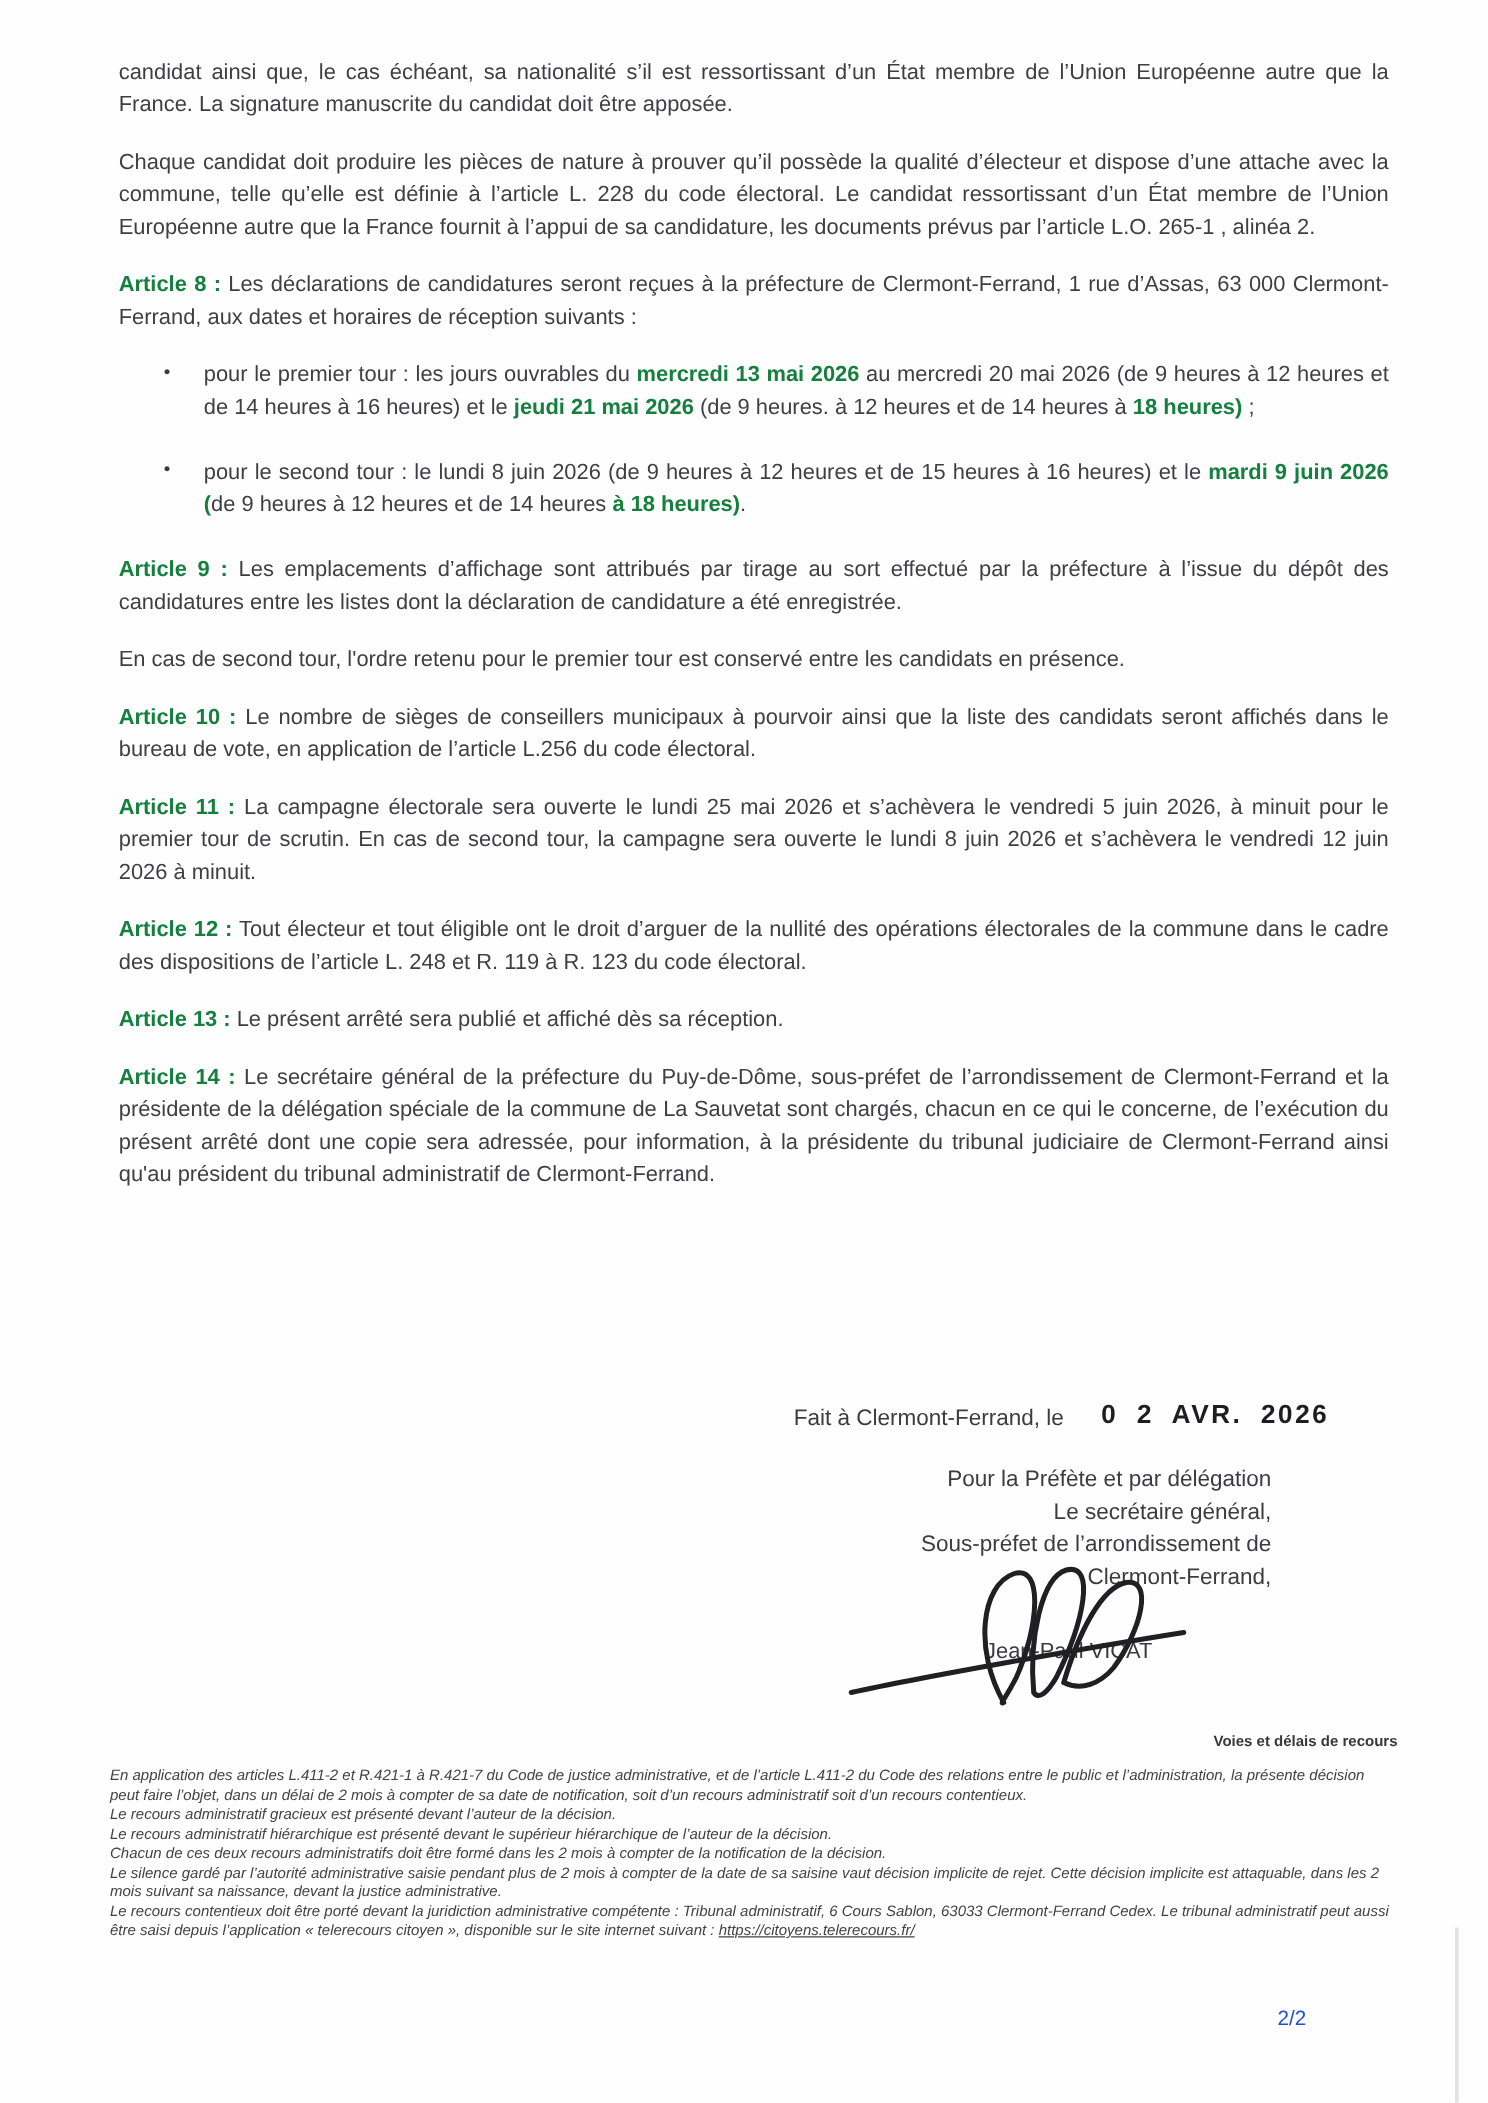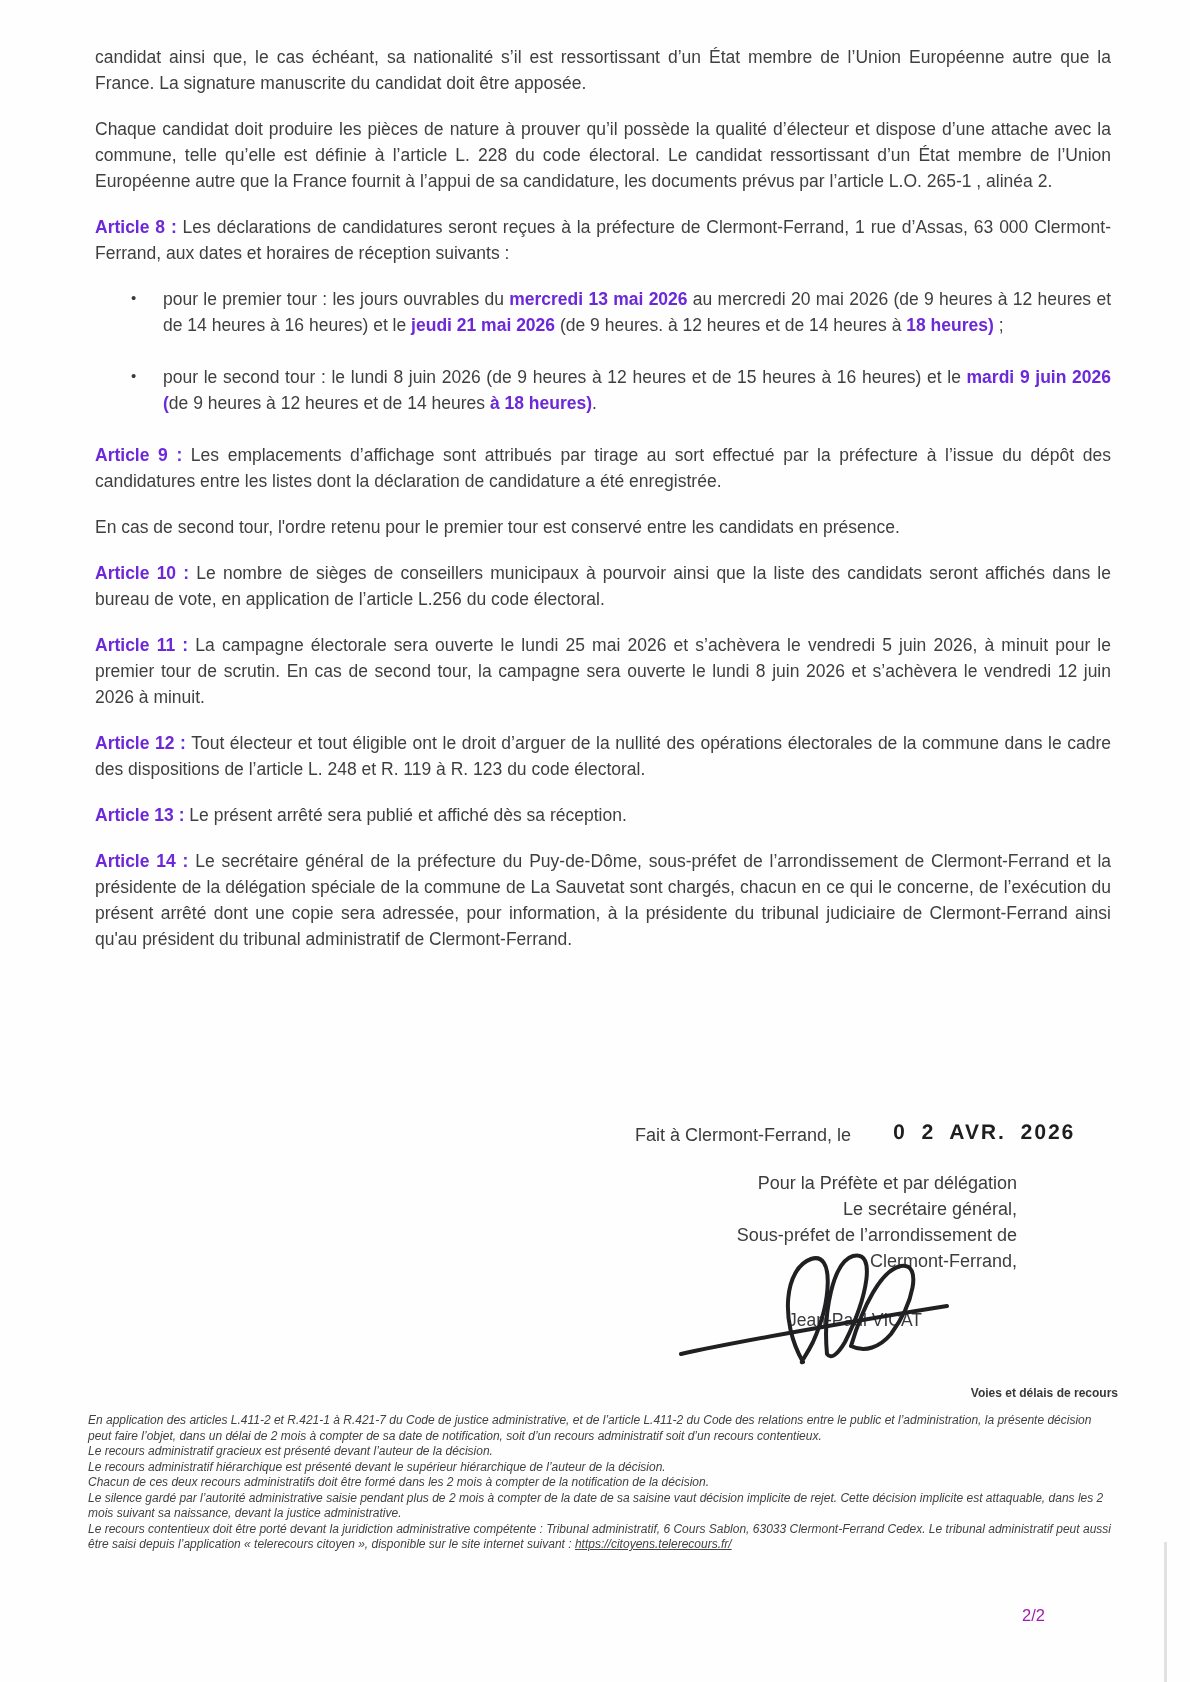--- a/index.html
+++ b/index.html
@@ -19,23 +19,23 @@
     font-size:17.5px;line-height:26px;text-align:justify;
     margin:0 0 20px 0;
   }
   .bullet{
     position:relative;padding-left:68px;margin:6px 0 26px 0;
     font-size:17.5px;line-height:26px;text-align:justify;
   }
   .bullet-marker{
     position:absolute;left:36px;top:-1px;font-size:15px;color:#3a3a3d;
   }
-  .bold{font-weight:700;color:#6d28d9;}
+  .bold{font-weight:700;color:#15803d;}
   .date-line{
-    display:flex;align-items:baseline;gap:42px;white-space:nowrap;
+    display:flex;align-items:baseline;gap:30px;white-space:nowrap;
     margin:18px 0 0 540px;font-size:18px;color:#3c3c3f;
   }
   .stamp{
     font-weight:800;font-size:21px;letter-spacing:2px;word-spacing:7px;
     color:#1e1e21;transform:translateY(-2px) skewX(-1deg);
   }
   .sig-block{
     width:440px;margin:24px 94px 0 482px;text-align:right;
     font-size:18px;line-height:26px;color:#3c3c3f;
   }
@@ -56,21 +56,21 @@
     text-align:right;font-weight:700;font-size:12px;color:#38383b;
     margin:0 0 13px 0;
   }
   .recours-text p{
     margin:0;font-style:italic;font-size:12px;line-height:15.5px;
     color:#424245;text-align:left;
   }
   .link{text-decoration:underline;color:#424245;cursor:pointer;}
   .page-number{
     position:absolute;left:1022px;top:1606px;
-    font-size:16.5px;color:#a21caf;
+    font-size:16.5px;color:#1d4ed8;
   }
   .scan-line{
     position:absolute;left:1164px;top:1542px;width:3px;height:140px;
     background:#e2e2e2;
   }
 </style>
 </head>
 <body>
 
 <div class="sheet">

